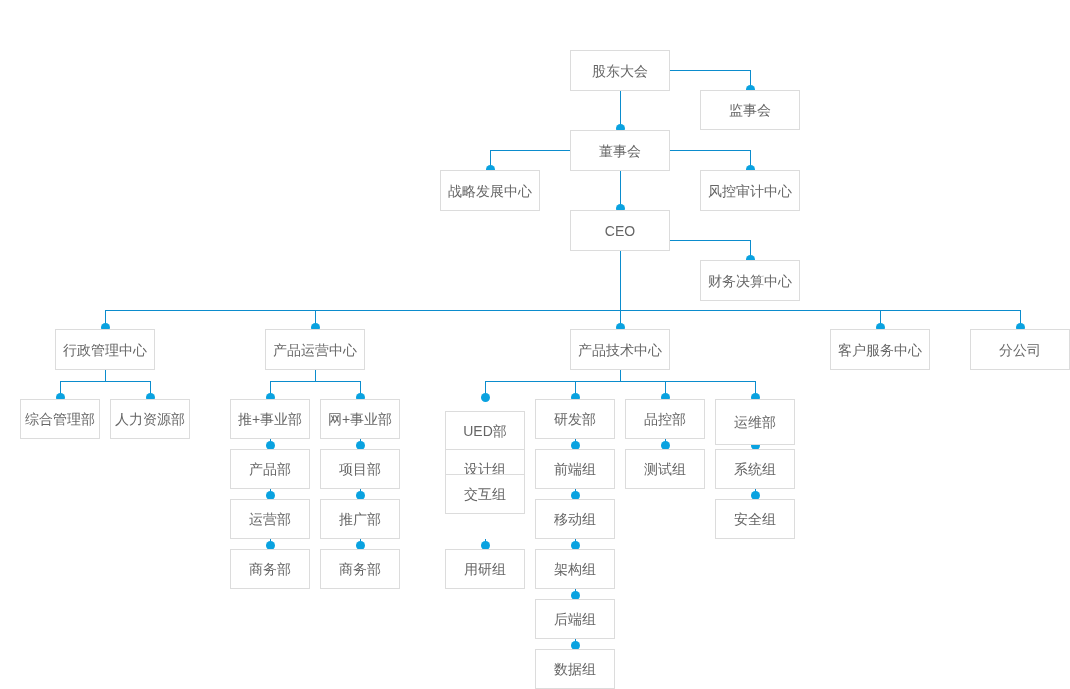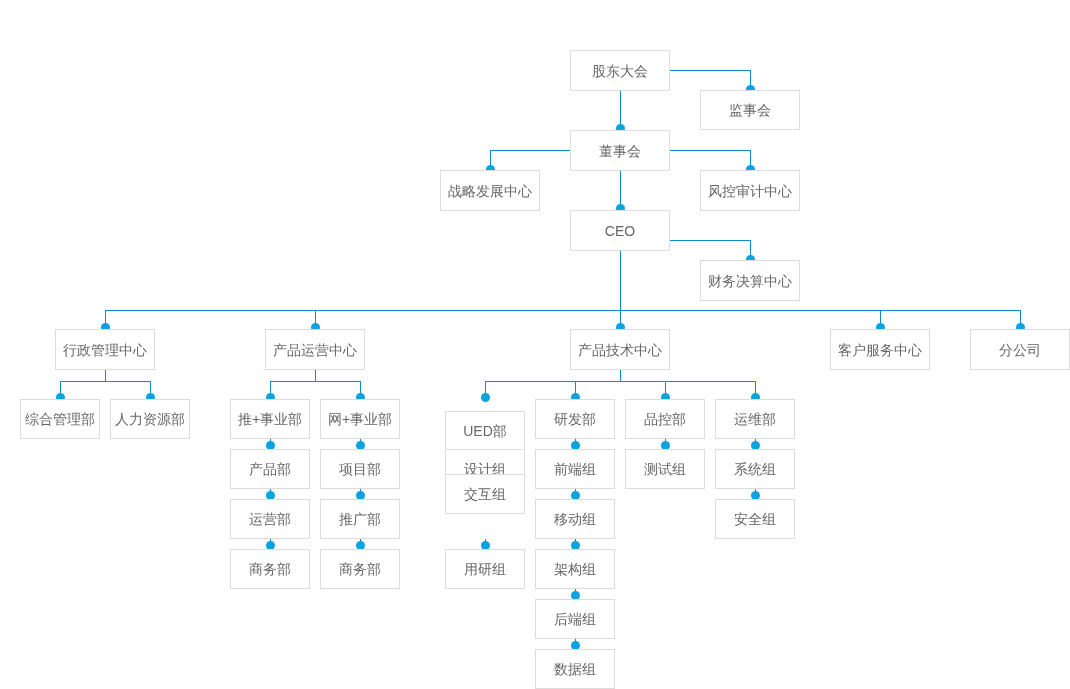--- a/index.html
+++ b/index.html
@@ -175,21 +175,21 @@
       <div class="line v" style="left: 575px; top: 589px; height: 10px;"></div>
       <div class="dot" style="left: 570.5px; top: 591px;"></div>
       <div class="node" style="left: 535px; top: 599px; width: 80px; height: 40px;">后端组</div>
       <div class="line v" style="left: 575px; top: 639px; height: 10px;"></div>
       <div class="dot" style="left: 570.5px; top: 641px;"></div>
       <div class="node" style="left: 535px; top: 649px; width: 80px; height: 40px;">数据组</div>
       <div class="node" style="left: 625px; top: 399px; width: 80px; height: 40px;">品控部</div>
       <div class="line v" style="left: 665px; top: 439px; height: 10px;"></div>
       <div class="dot" style="left: 660.5px; top: 441px;"></div>
       <div class="node" style="left: 625px; top: 449px; width: 80px; height: 40px;">测试组</div>
-      <div class="node" style="left: 715px; top: 399px; width: 80px; height: 40px;">运维部</div>
+      <div class="node" style="left: 715px; top: 399px; width: 80px; height: 46px;">运维部</div>
       <div class="line v" style="left: 755px; top: 439px; height: 10px;"></div>
       <div class="dot" style="left: 750.5px; top: 441px;"></div>
       <div class="node" style="left: 715px; top: 449px; width: 80px; height: 40px;">系统组</div>
       <div class="line v" style="left: 755px; top: 489px; height: 10px;"></div>
       <div class="dot" style="left: 750.5px; top: 491px;"></div>
       <div class="node" style="left: 715px; top: 499px; width: 80px; height: 40px;">安全组</div>
     </div>
 
 </div>
 

